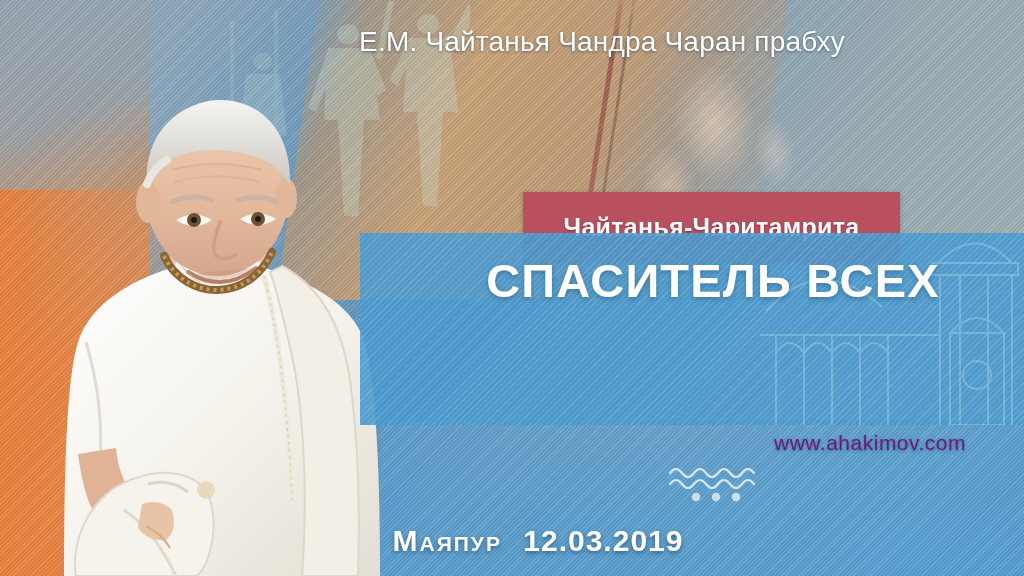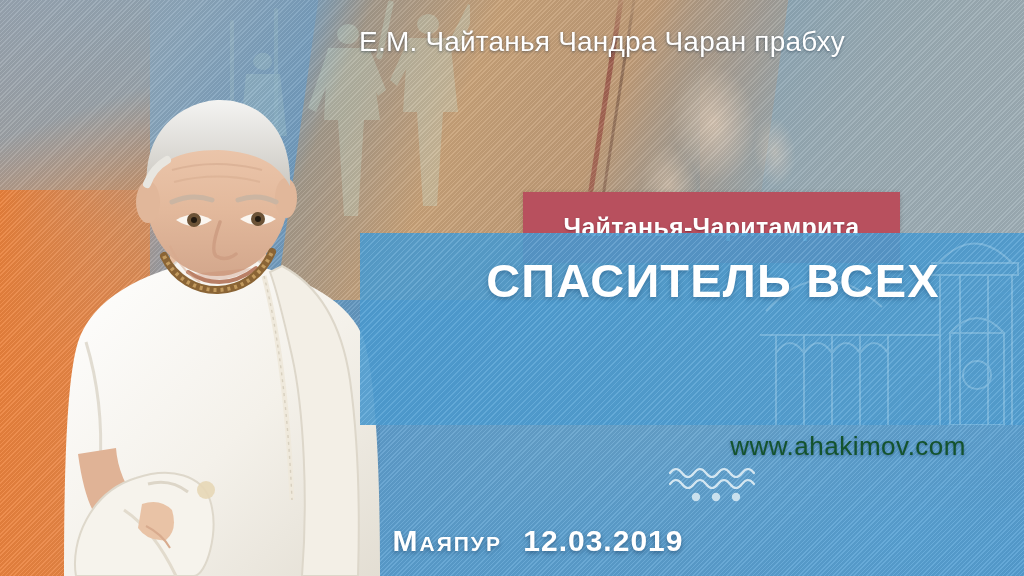--- a/index.html
+++ b/index.html
@@ -194,22 +194,22 @@
     font-size: 47px;
     line-height: 1.12;
     letter-spacing: 1.2px;
     text-shadow: 0 2px 5px rgba(25,70,110,0.45);
   }
 
   .site {
     position: absolute;
     left: 0; right: 58px; top: 431px;
     text-align: right;
-    color: #14532d;
-    font-size: 26px;
+    color: #701a75;
+    font-size: 21px;
     letter-spacing: 0.5px;
     text-shadow: 0 1px 3px rgba(20,50,80,0.5);
   }
 
   .ornament { position: absolute; left: 666px; top: 464px; width: 100px; height: 40px; }
 
   .place-date {
     position: absolute;
     left: 0; right: 0; top: 524px;
     text-align: center;

